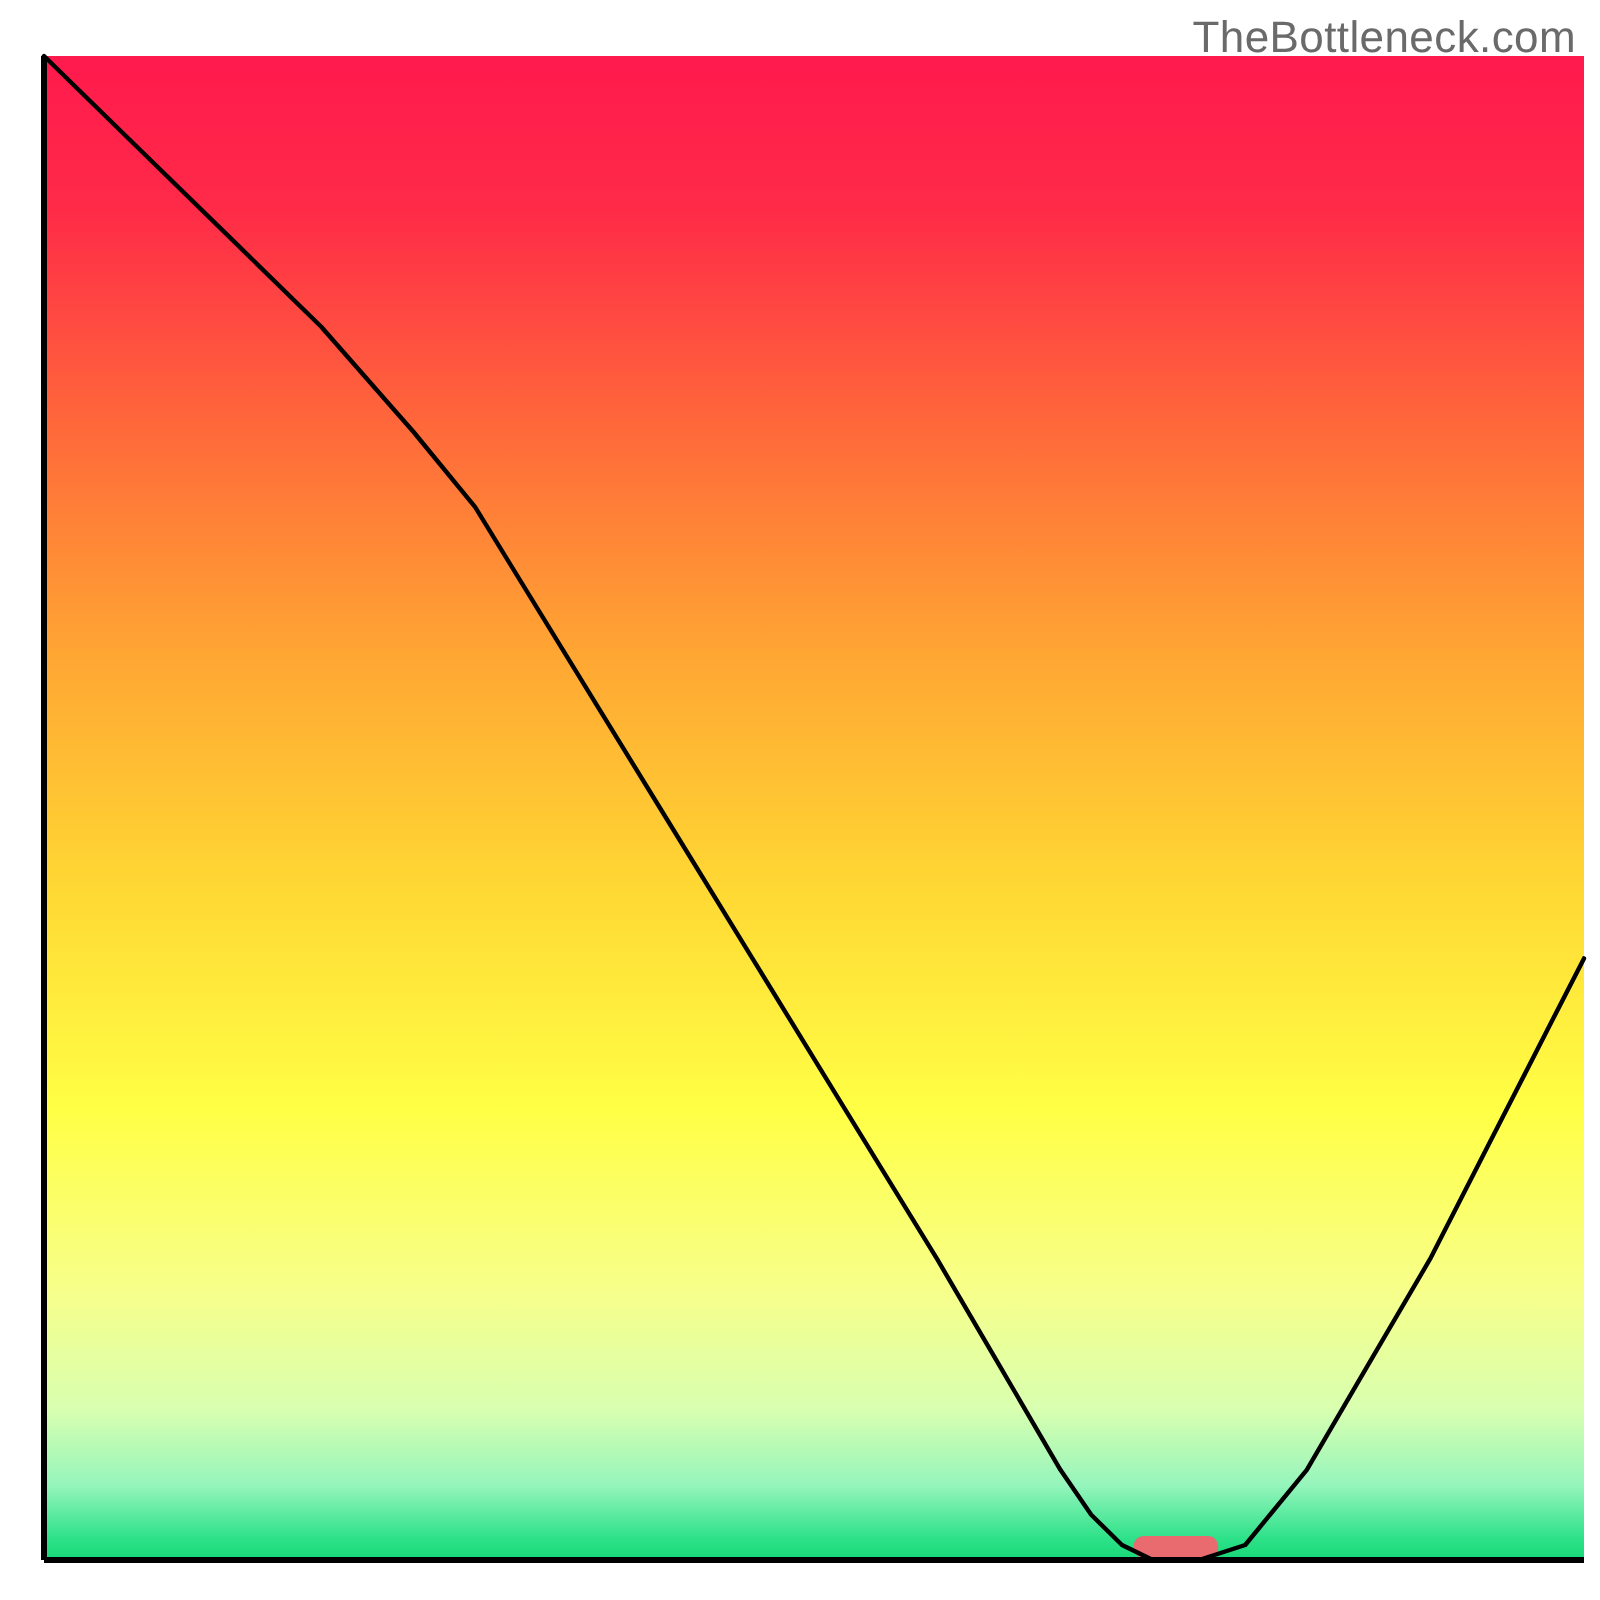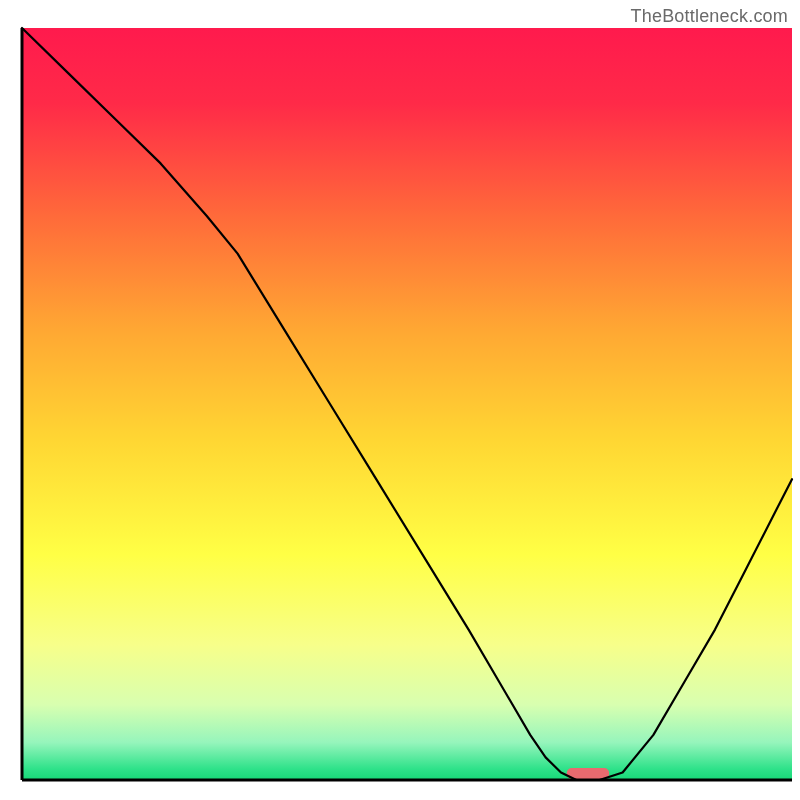--- a/index.html
+++ b/index.html
@@ -12,21 +12,21 @@
   }
   .chart-container {
     position: relative;
     width: 800px;
     height: 800px;
   }
   .watermark {
     position: absolute;
     top: 6px;
     right: 12px;
-    font-size: 18px;
+    font-size: 22px;
     color: #6a6a6a;
     font-weight: 500;
     letter-spacing: 0.2px;
     z-index: 10;
   }
   svg {
     display: block;
   }
 </style>
 </head>

